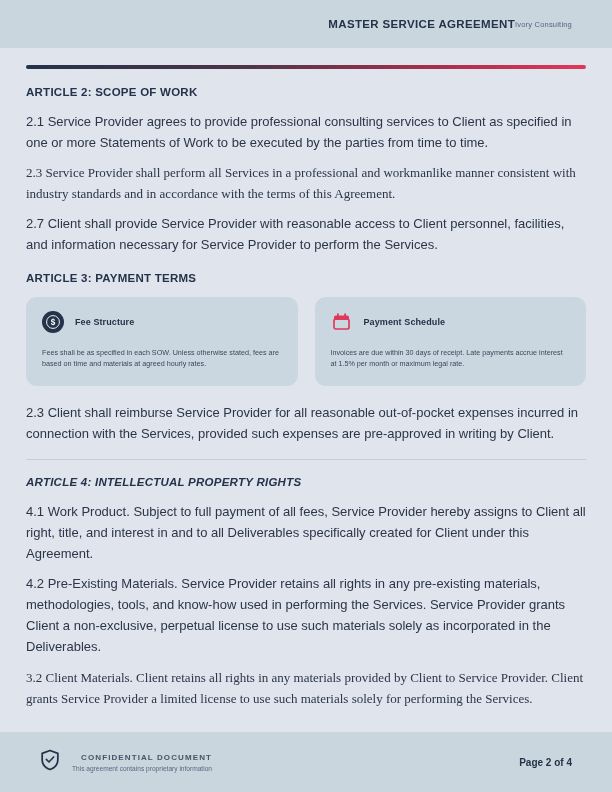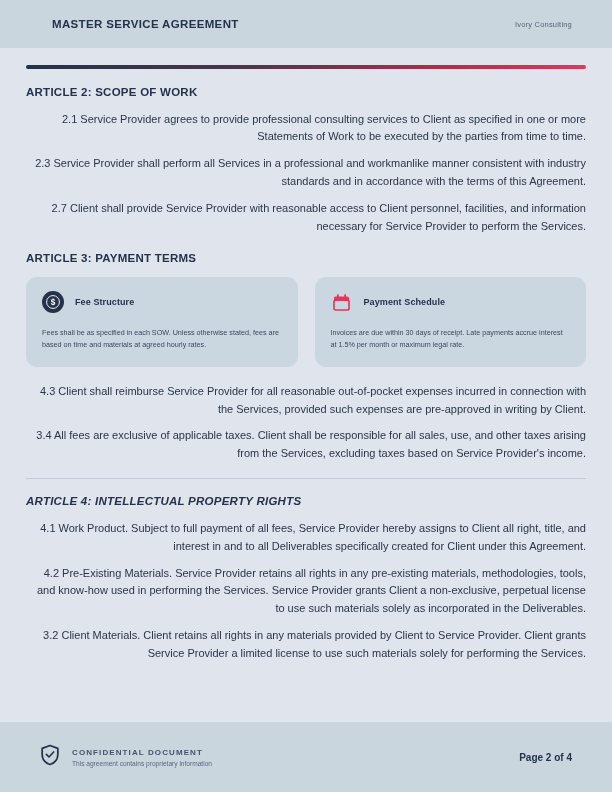--- a/index.html
+++ b/index.html
@@ -22,21 +22,21 @@
     display: flex;
     flex-direction: column;
   }
 
   
   .header {
     height: 48px;
     background: #c9d6de;
     display: flex;
     align-items: center;
-    justify-content: space-between;
+    justify-content: flex-end;
     padding: 0 40px 0 52px;
     box-sizing: border-box;
     flex: 0 0 auto;
   }
   .header-title {
     font-size: 11.5px;
     font-weight: bold;
     letter-spacing: 0.35px;
     color: #24324a;
     text-transform: uppercase;
@@ -67,27 +67,27 @@
     font-size: 11.5px;
     font-weight: bold;
     letter-spacing: 0.25px;
     color: #24324a;
     margin: 17px 0 13px 0;
     text-transform: uppercase;
   }
   h2.article-heading.tight-top { margin-top: 16px; font-style: italic; }
 
   p.clause {
-    font-size: 11px;
+    font-size: 13px;
     line-height: 1.62;
     color: #2b3648;
     margin: 0 0 9px 0;
-    text-align: right;
-  }
-  p.clause.gap-before { margin-top: 6px; }
+    text-align: left;
+  }
+  p.clause.gap-before { margin-top: 6px; font-family: Liberation Serif, serif; }
 
   
   .card-row {
     display: flex;
     gap: 17px;
     margin: 2px 0 16px 0;
   }
   .card {
     flex: 1 1 0;
     background: #cbd7e0;
@@ -133,28 +133,29 @@
   }
 
   .divider {
     height: 1px;
     background: #c4ccd9;
     margin: 15px 0 0 0;
   }
 
   
   .footer {
-    height: 70px;
+    height: 60px;
     background: #c9d6de;
     display: flex;
     align-items: center;
     justify-content: space-between;
     padding: 0 40px 0 40px;
     box-sizing: border-box;
     flex: 0 0 auto;
+    text-align: right;
   }
   .footer-left {
     display: flex;
     align-items: center;
     gap: 12px;
   }
   .shield-icon { flex: 0 0 auto; display: block; }
   .footer-conf {
     font-size: 8px;
     font-weight: bold;
@@ -219,22 +220,21 @@
               <rect x="15.4" y="1.5" width="2.3" height="4" rx="1" fill="#e0385a"></rect>
             </svg>
           </span>
           <span class="card-title">Payment Schedule</span>
         </div>
         <div class="card-body">Invoices are due within 30 days of receipt. Late payments accrue interest at 1.5% per month or maximum legal rate.</div>
       </div>
 
     </div>
 
-    <p class="clause">4.3 Client shall reimburse Service Provider for all reasonable out-of-pocket expenses incurred in connection with the Services, provided such expenses are pre-approved in writing by Client.</p>
-    <p class="clause">3.4 All fees are exclusive of applicable taxes. Client shall be responsible for all sales, use, and other taxes arising from the Services, excluding taxes based on Service Provider's income.</p>
+    <p class="clause">2.3 Client shall reimburse Service Provider for all reasonable out-of-pocket expenses incurred in connection with the Services, provided such expenses are pre-approved in writing by Client.</p>
 
     <div class="divider"></div>
 
     <h2 class="article-heading tight-top">ARTICLE 4: INTELLECTUAL PROPERTY RIGHTS</h2>
     <p class="clause">4.1 Work Product. Subject to full payment of all fees, Service Provider hereby assigns to Client all right, title, and interest in and to all Deliverables specifically created for Client under this Agreement.</p>
     <p class="clause">4.2 Pre-Existing Materials. Service Provider retains all rights in any pre-existing materials, methodologies, tools, and know-how used in performing the Services. Service Provider grants Client a non-exclusive, perpetual license to use such materials solely as incorporated in the Deliverables.</p>
     <p class="clause gap-before">3.2 Client Materials. Client retains all rights in any materials provided by Client to Service Provider. Client grants Service Provider a limited license to use such materials solely for performing the Services.</p>
 
   </div>
 

